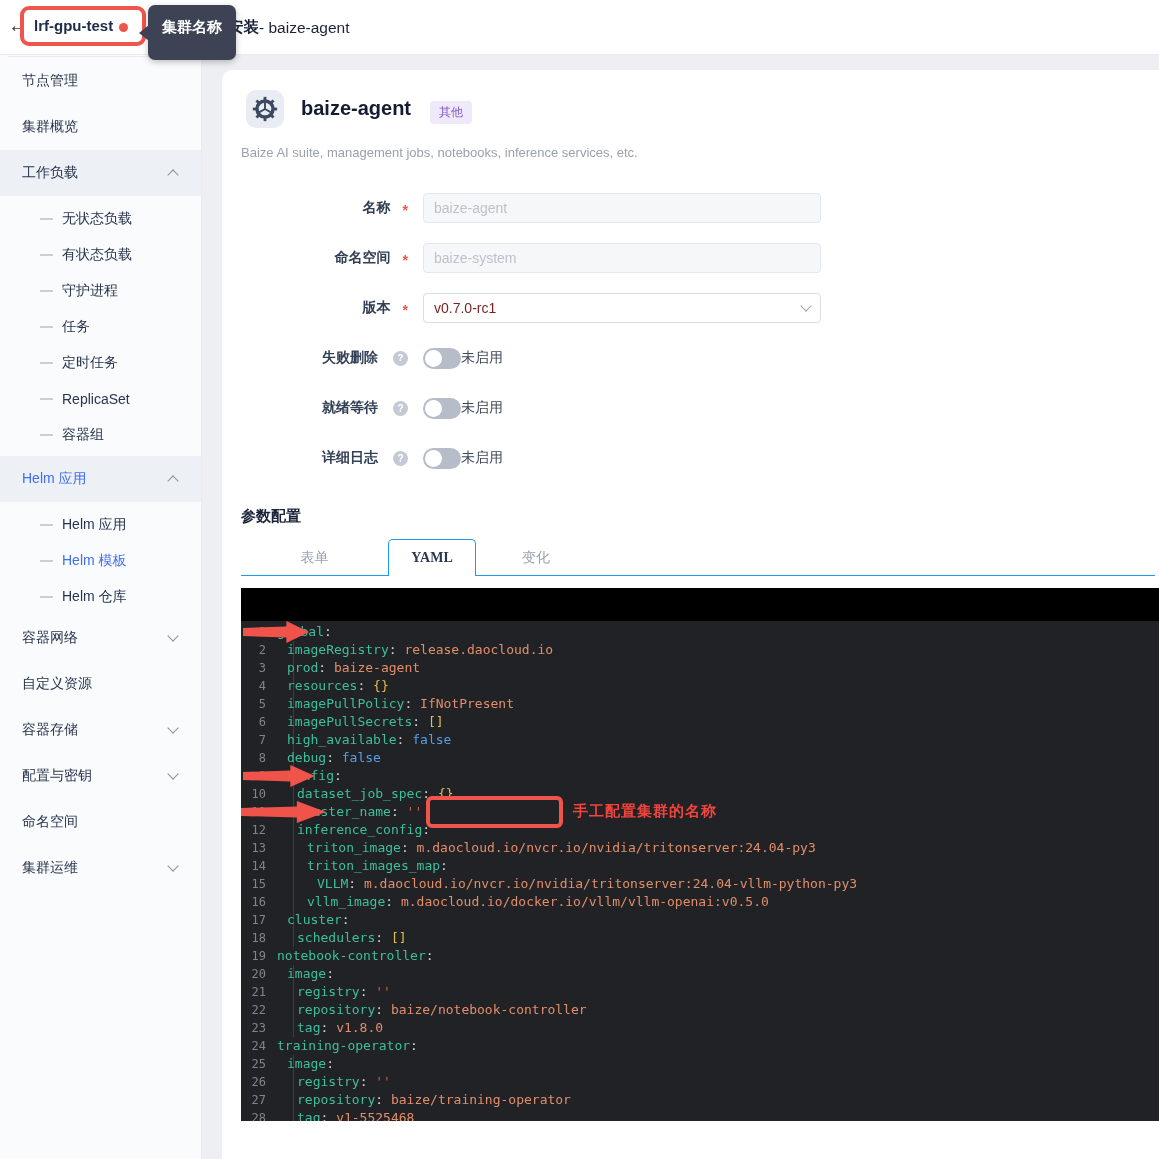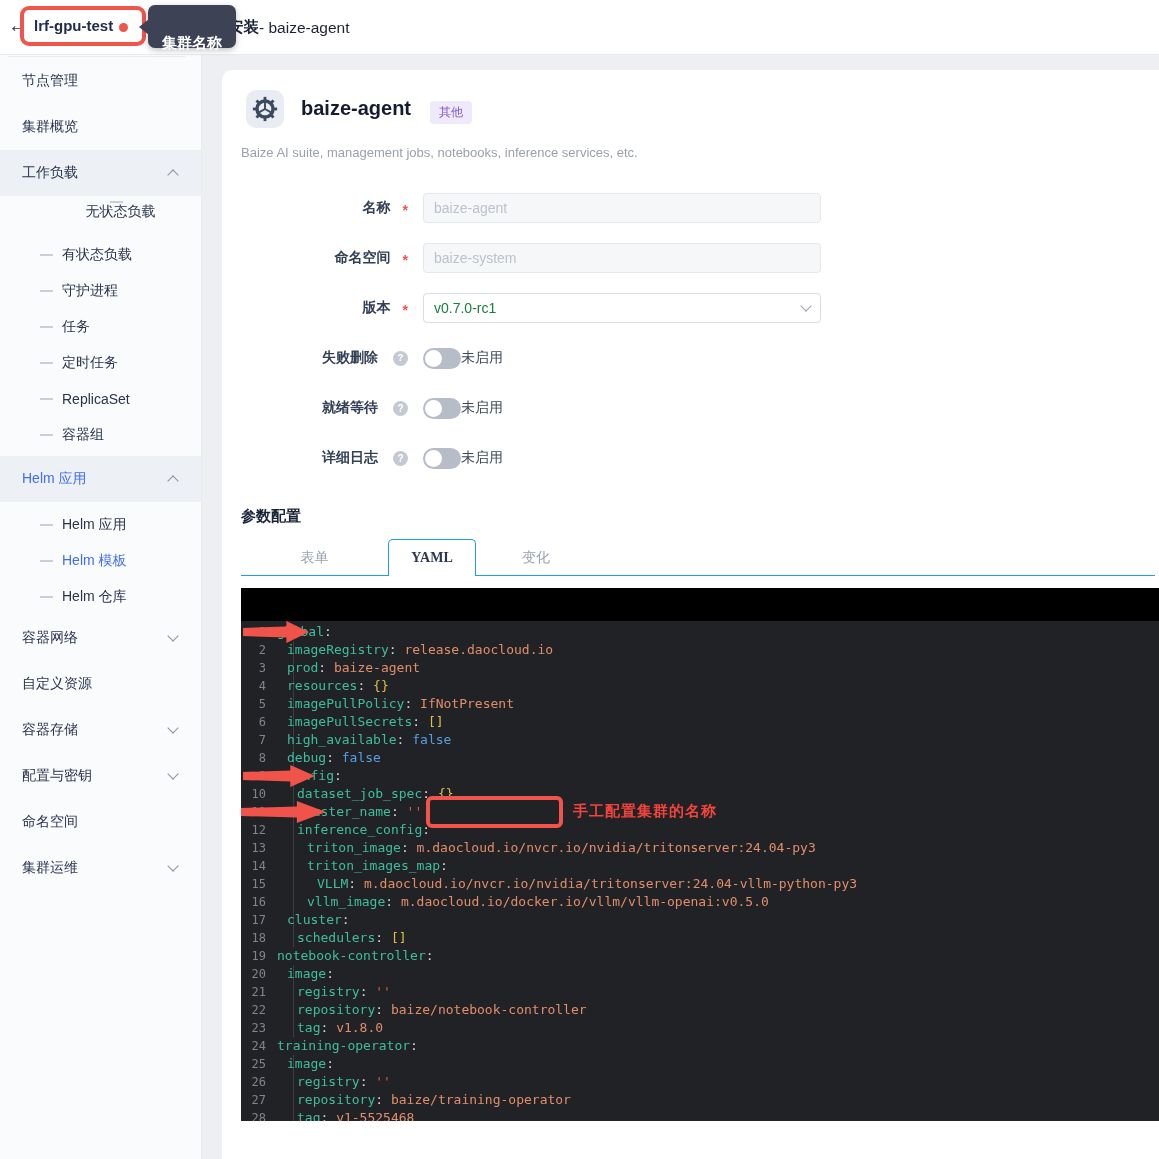--- a/index.html
+++ b/index.html
@@ -9,21 +9,21 @@
 
   
   .topbar { position:absolute; left:0; top:0; width:1159px; height:55px; background:#fff;
     border-bottom:1px solid #e8eaee; z-index:20; }
   .backarrow { position:absolute; left:8px; top:14px; font-size:20px; font-weight:700; color:#2b3850; cursor:pointer; }
   .clustername { position:absolute; left:34px; top:17px; font-size:15px; font-weight:600; color:#202c49; }
   .reddot { position:absolute; left:119px; top:23px; width:9px; height:9px; border-radius:50%; background:var(--annotation_red); }
   .annobox-cluster { position:absolute; left:20px; top:6px; width:126px; height:40px;
     border:4px solid var(--annotation_red); border-radius:9px; z-index:5; }
   .backarrow2 { position:absolute; left:201px; top:14px; font-size:20px; font-weight:700; color:#6b7382; z-index:1; }
-  .tooltip { position:absolute; left:148px; top:5px; height:43px; line-height:43px; padding:16px 14px;
+  .tooltip { position:absolute; left:148px; top:5px; height:55px; line-height:43px; padding:0 14px;
     background:#3d4354; color:#fff; font-size:15px; font-weight:700; border-radius:7px; z-index:10;
     box-shadow:0 2px 6px rgba(0,0,0,.25); }
   .tooltip::before { content:""; position:absolute; left:-9px; top:calc(50% - 8px);
     border-top:8px solid transparent; border-bottom:8px solid transparent; border-right:10px solid #3d4354; }
   .pagetitle { position:absolute; left:228px; top:0; height:55px; display:flex; align-items:center;
     font-size:15.5px; color:#1b2336; }
   .pagetitle .pfx { font-weight:700; }
 
   
   .sidebar { position:absolute; left:0; top:55px; width:202px; height:1104px;
@@ -60,21 +60,21 @@
   .flbl { width:186px; display:flex; justify-content:flex-end; align-items:center; gap:12px;
     font-size:14px; color:#333f55; font-weight:600; flex:none;text-align:right; }
   .star { color:var(--annotation_red); font-size:14px; margin-top:3px; }
   .help { width:15px; height:15px; border-radius:50%; background:#c4cad4; color:#fff; font-size:10px;
     font-weight:700; display:flex; align-items:center; justify-content:center; margin-left:3px; cursor:pointer; }
   .fctl { margin-left:15px; display:flex; align-items:center; }
   .tin { width:398px; height:30px; background:#f6f7f9; border:1px solid #e4e7ec; border-radius:4px;
     color:#bcc2cc; font-size:14px; padding:0 10px; font-family:inherit; }
   .sel { width:398px; height:30px; background:#fff; border:1px solid #d8dce3; border-radius:4px;
     display:flex; align-items:center; padding:0 10px; cursor:pointer; }
-  .selv { font-size:14px; color:#15803d; }
+  .selv { font-size:14px; color:#7f1d1d; }
   .caret { width:8px; height:8px; margin-left:auto; border-right:1.6px solid #9aa2b1;
     border-bottom:1.6px solid #9aa2b1; transform:rotate(45deg); margin-top:-4px; }
   .tgl { width:38px; height:21px; border-radius:11px; background:#b6bdc9; position:relative;
     display:inline-block; cursor:pointer; flex:none; }
   .knob { position:absolute; left:2px; top:2px; width:17px; height:17px; border-radius:50%; background:#fff; }
   .tstate { font-size:14px; color:#3c4759; margin-left:0; }
 
   .paramstitle { position:absolute; left:19px; top:437px; font-size:15px; font-weight:700; color:#1a2438; }
 
   
@@ -135,21 +135,21 @@
         <div class="sitem">
           <span class="slbl">节点管理</span>
         </div>
         <div class="sitem">
           <span class="slbl">集群概览</span>
         </div>
         <div class="sgroup open">
           <span class="slbl">工作负载</span>
           <span class="chev up"></span>
         </div>
-        <div class="ssub" style="margin-top: 5px; flex-direction: column;">
+        <div class="ssub" style="margin-top: 5px;">
           <span class="dash"></span>
           <span class="slbl">无状态负载</span>
         </div>
         <div class="ssub">
           <span class="dash"></span>
           <span class="slbl">有状态负载</span>
         </div>
         <div class="ssub">
           <span class="dash"></span>
           <span class="slbl">守护进程</span>

